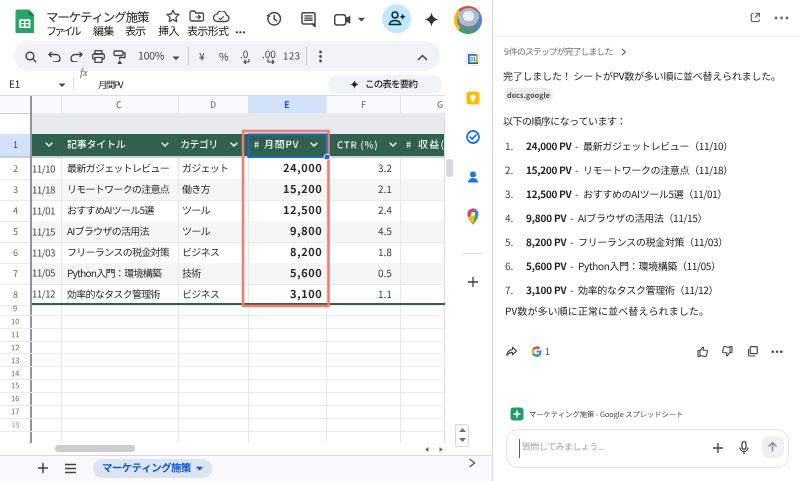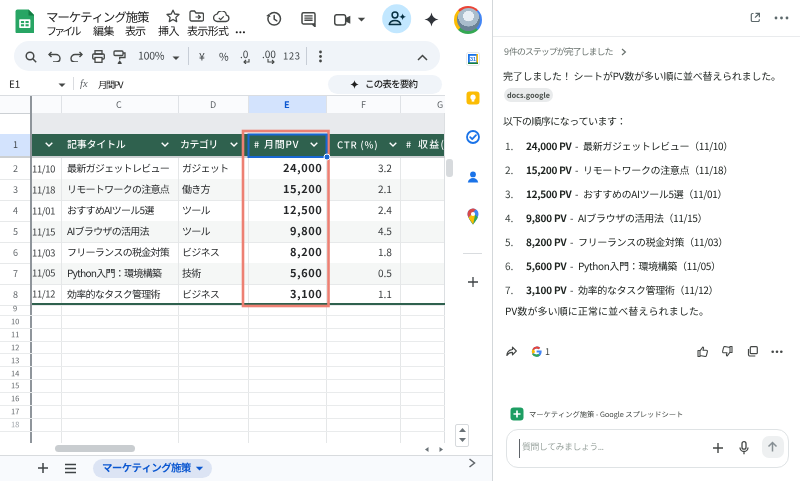--- a/index.html
+++ b/index.html
@@ -188,21 +188,21 @@
 <svg class="t" style="left:6.5px;top:76.5px" width="15.2" height="14.7">
     <g fill="#1f1f1f" transform="translate(2,10.78) scale(0.009800,-0.009800)">
       <use href="#g29" x="0"></use>
       <use href="#g22" x="589"></use>
     </g>
   </svg>
 <svg class="a" style="left:58px;top:83px" width="8" height="5" viewBox="0 0 8 5">
     <path d="M0.5 0.5l3.5 3.5 3.5-3.5z" fill="#444746"></path>
   </svg>
 <div class="a" style="left:73px;top:77px;width:1px;height:13px;background:#dadce0;"></div>
-<div class="a" style="left:80px;top:78px;font:italic 10.5px 'Liberation Serif',serif;color:#5f6368">fx</div>
+<div class="a" style="left:80px;top:67px;font:italic 10.5px 'Liberation Serif',serif;color:#5f6368">fx</div>
 <svg class="t" style="left:95.5px;top:78.4px" width="29.5" height="13.95">
     <g fill="#1f1f1f" transform="translate(2,10.23) scale(0.009300,-0.009300)">
       <use href="#g30" x="0"></use>
       <use href="#g31" x="845"></use>
       <use href="#g32" x="1689"></use>
       <use href="#g33" x="2167"></use>
     </g>
   </svg>
 <div class="a" style="left:328px;top:74.5px;width:114px;height:19.5px;background:#f0f4f9;border-radius:10px;"></div>
 <svg class="a" style="left:350px;top:79.5px" width="9" height="9" viewBox="0 0 9 9">

